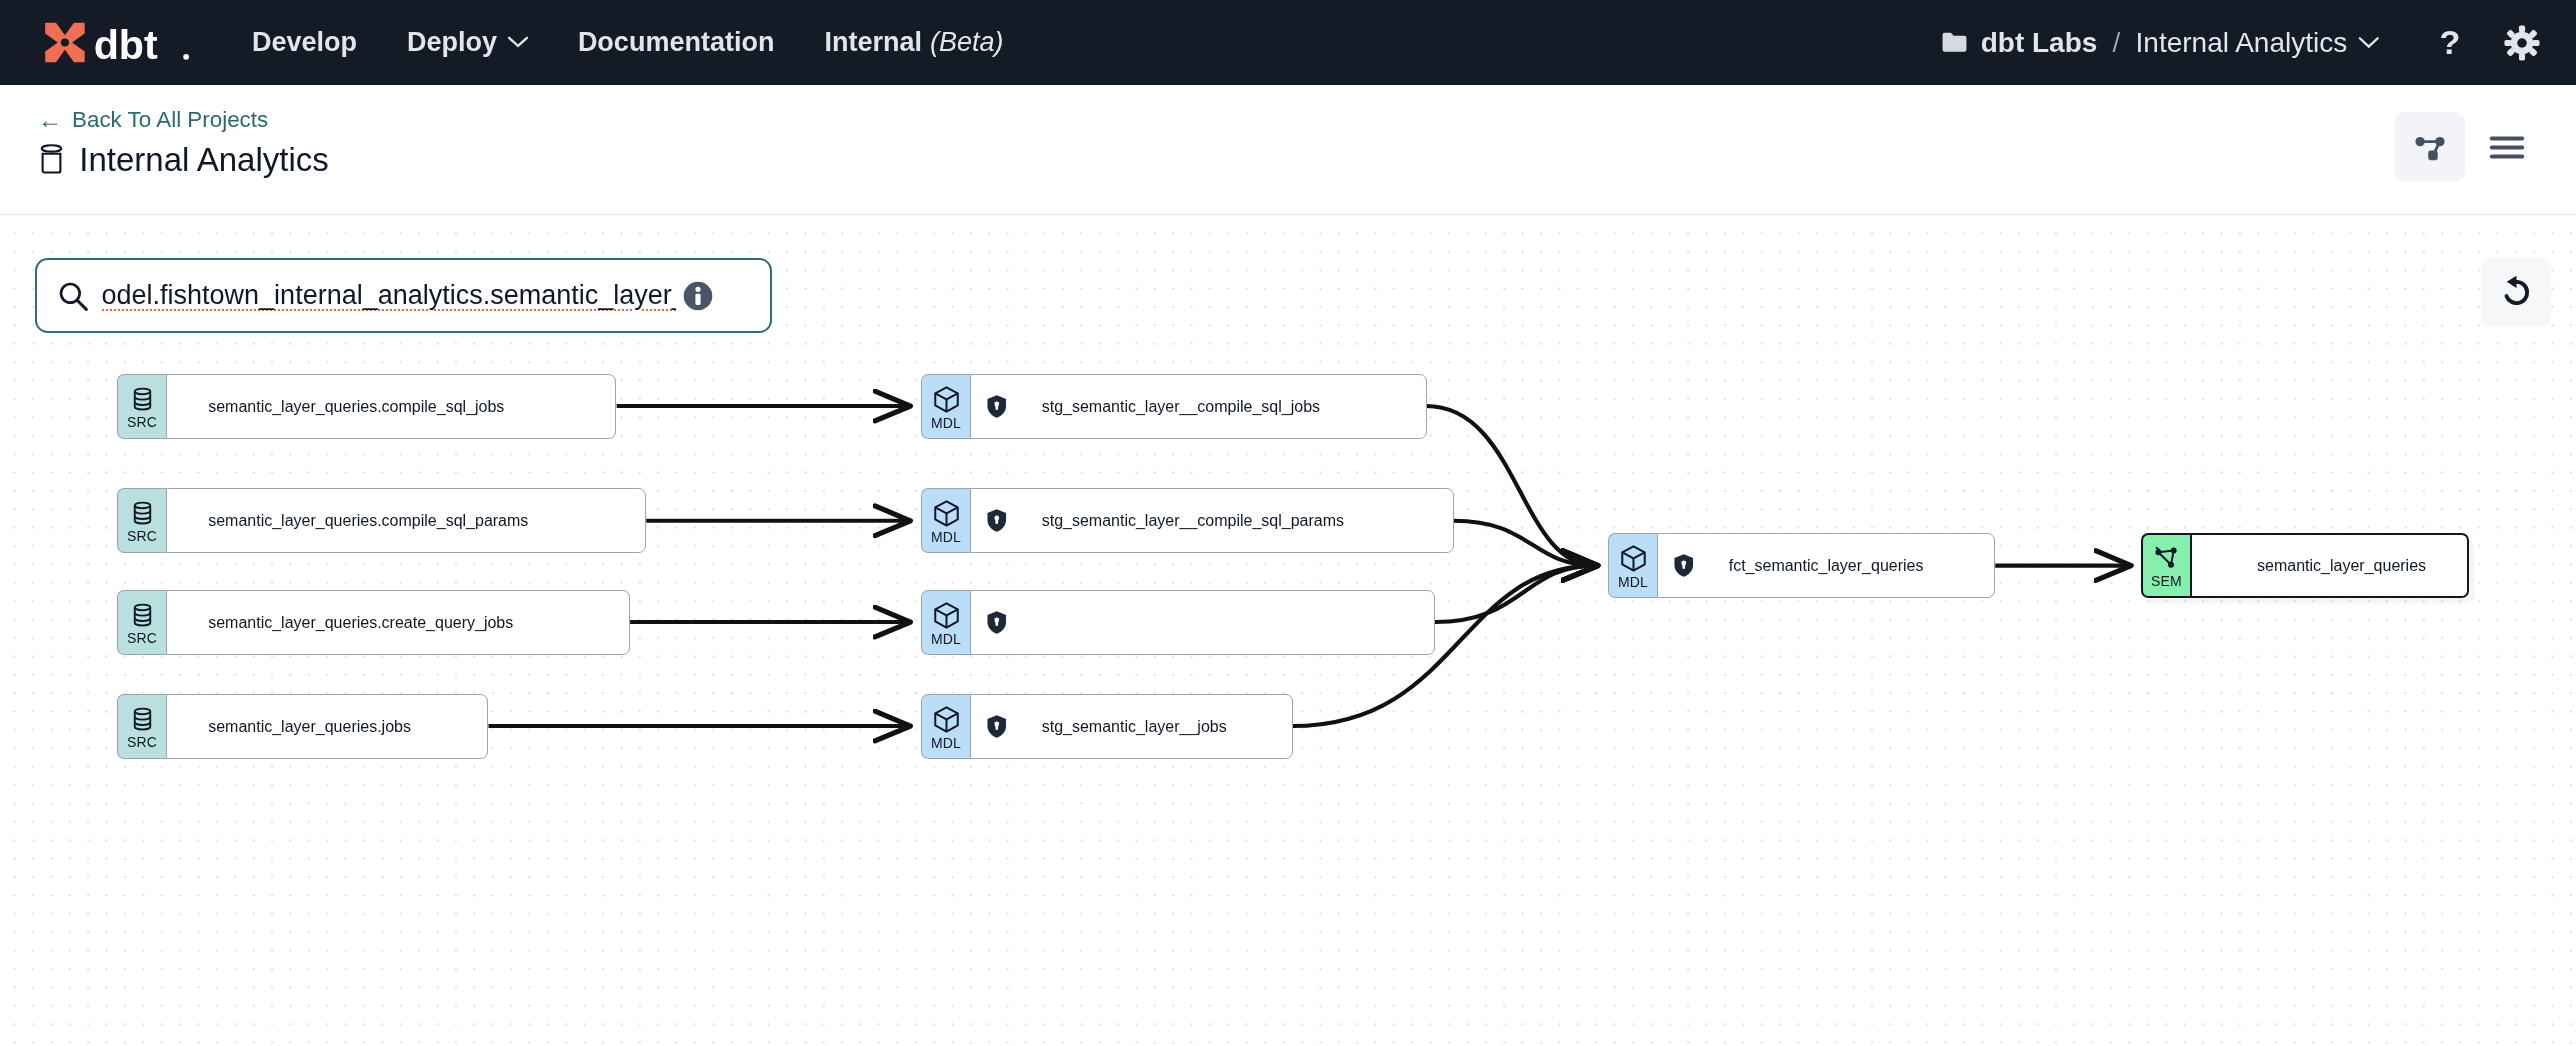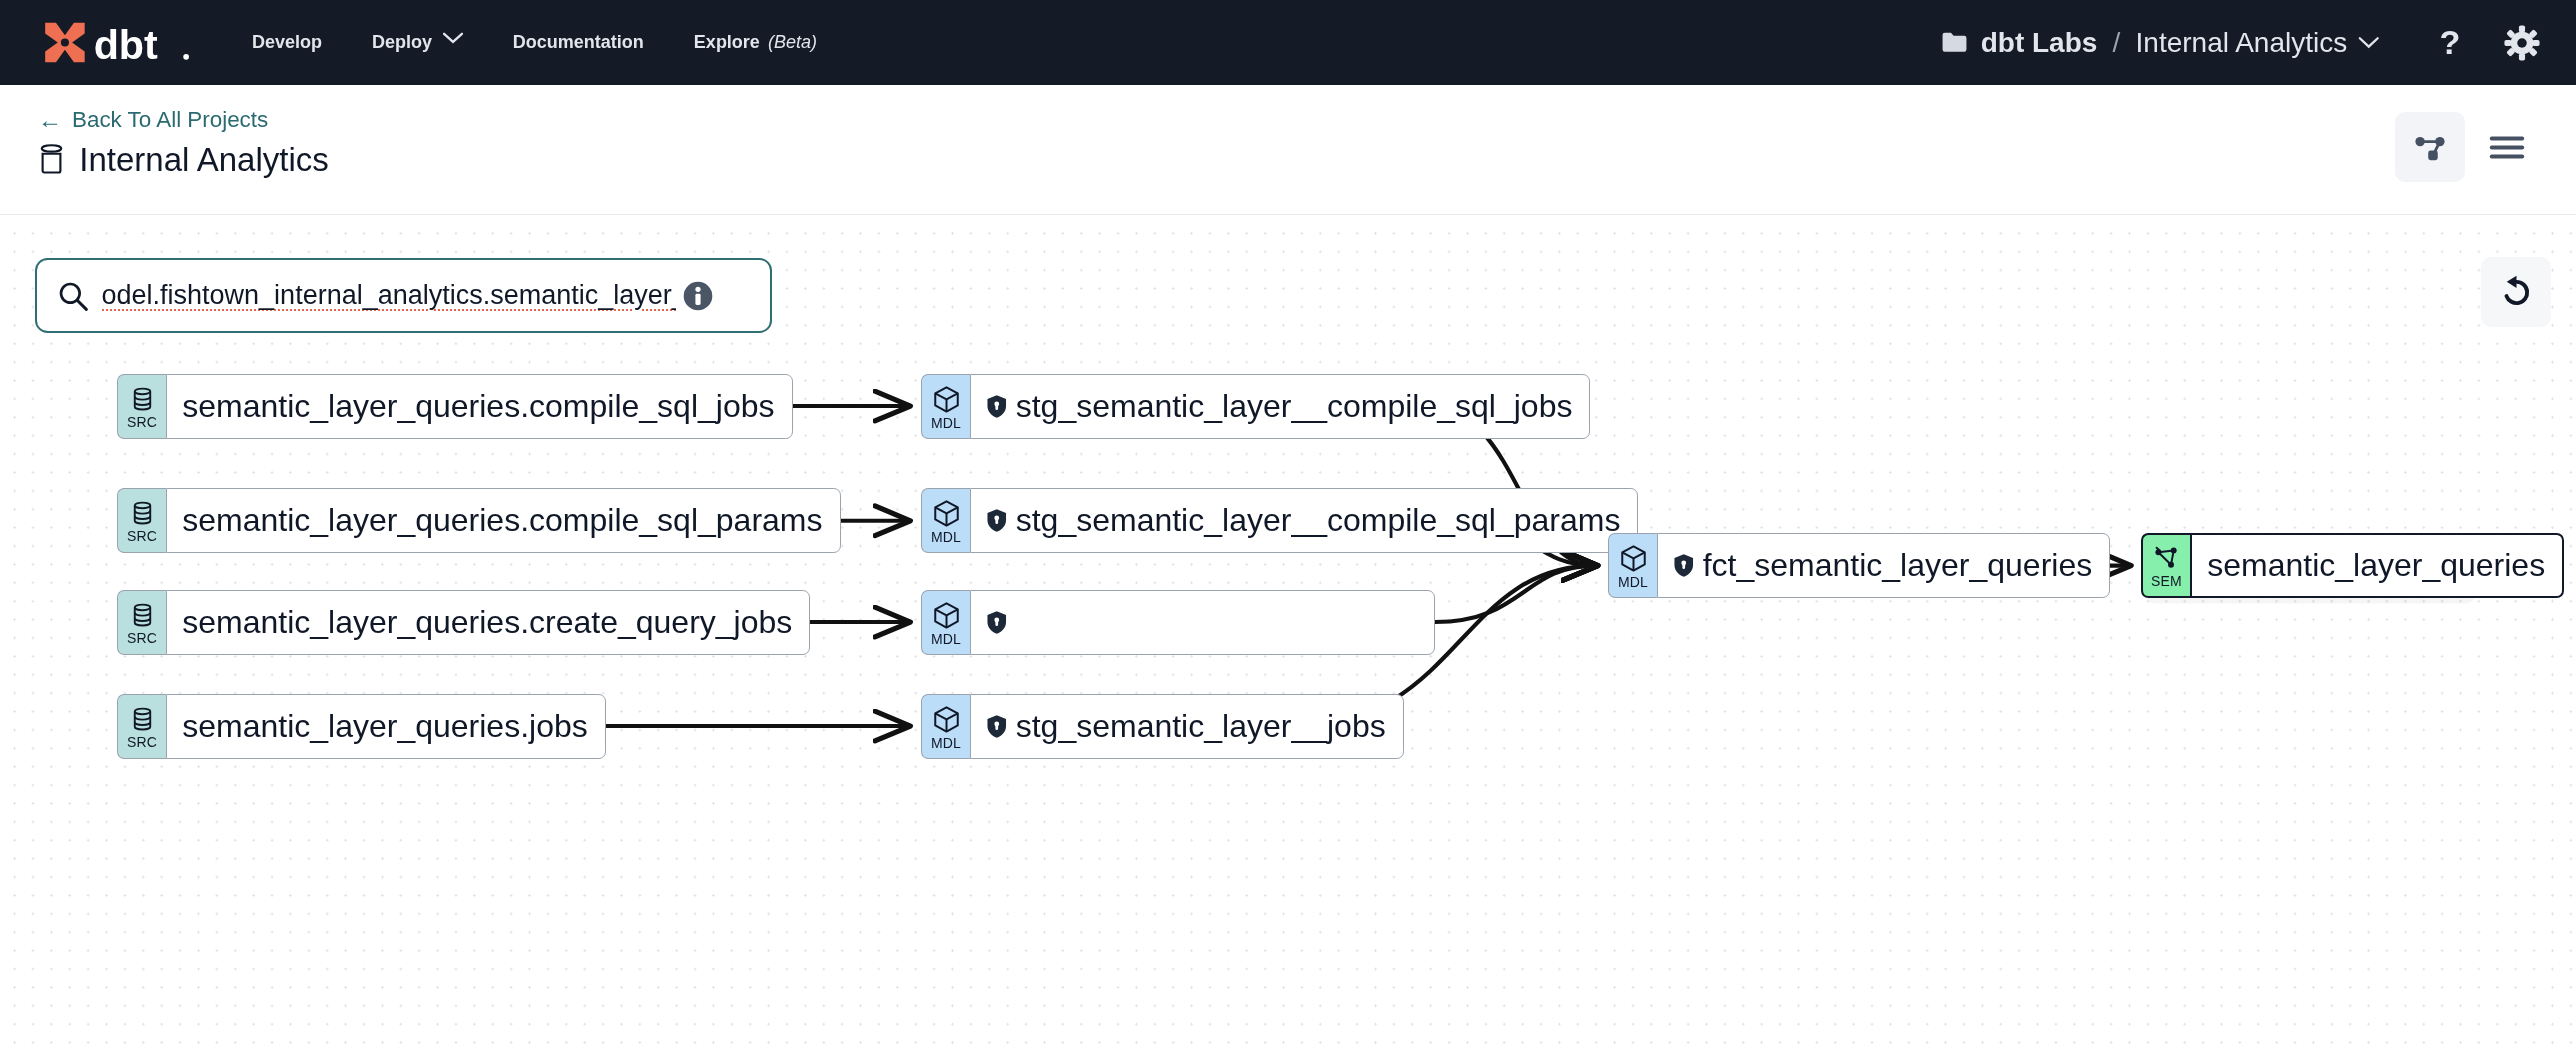--- a/index.html
+++ b/index.html
@@ -14,23 +14,23 @@
   #topnav {
     position: absolute; top: 0; left: 0;
     width: 2576px; height: 85px;
     background: #141A26;
     display: flex; align-items: center;
   }
   #brand { display: flex; align-items: center; margin-left: 38px; }
   #brand svg { display: block; }
   #nav-links { display: flex; align-items: center; margin-left: 56px; }
   .nav-link {
-    color: #E2E6EC; font-size: 18px; font-weight: bold;
+    color: #E2E6EC; font-size: 27px; font-weight: bold;
     margin-right: 50px; white-space: nowrap;
-    display: flex; align-items: flex-start; cursor: pointer;
+    display: flex; align-items: center; cursor: pointer;
   }
   .nav-link .beta { font-style: italic; margin-left: 8px; font-weight: normal; }
   .chev { margin-left: 10.8px; display: inline-flex; }
   #nav-right {
     margin-left: auto; display: flex; align-items: center; margin-right: 36px;
   }
   #org-crumb {
     display: flex; align-items: center; color: #E2E6EC;
     font-size: 28px; white-space: nowrap;
   }
@@ -147,21 +147,21 @@
   .node .body {
     flex: 1 1 auto;
     display: flex; align-items: center;
     border: 1.8px solid #9AA2AE;
     border-radius: 0 7.2px 7.2px 0;
     background: #ffffff;
     padding: 0 17px 0 15.2px;
     white-space: nowrap;
   }
   .node .body .shield { margin-right: 8px; display: flex; flex: 0 0 auto; }
-  .node .body .label { font-size: 32px; color: #101828; }
+  .node .body .label { font-size: 16px; color: #101828; margin-left: 26px; }
 
   .node.src .badge { background: #B9E0DE; }
   .node.mdl .badge { background: #BBDDF8; }
   .node.sem .badge { background: #86efac; border-color: #111827; }
   .node.sem .body  { border-color: #111827; border-width: 2.7px; justify-content: center; }
   .node.sem { box-shadow: 5.4px 5.4px 0 rgba(17,24,39,0.04); }
   .node.sem .badge { border-width: 2.7px; border-right: none; }
 </style>
 </head>
 <body>
@@ -186,21 +186,21 @@
       <span class="chev">
         <svg width="20" height="12.5" viewBox="0 0 22 14">
             <path d="M1 2 L11 11 L21 2" stroke="#E2E6EC" stroke-width="2.6" fill="none" stroke-linecap="round"></path>
           </svg>
       </span>
     </div>
     <div class="nav-link">
       <span>Documentation</span>
     </div>
     <div class="nav-link">
-      <span>Explore</span>
+      <span>Internal</span>
       <span class="beta">(Beta)</span>
     </div>
   </div>
 
   <div id="nav-right">
     <div id="org-crumb">
       <span class="folder">
         <svg width="27" height="23" viewBox="0 0 30 26">
             <path d="M1.5 4.5a2.5 2.5 0 0 1 2.5-2.5h7l3 3.5h12a2.5 2.5 0 0 1 2.5 2.5v13a2.5 2.5 0 0 1-2.5 2.5H4a2.5 2.5 0 0 1-2.5-2.5z" fill="#D5DAE2"></path>
           </svg>

